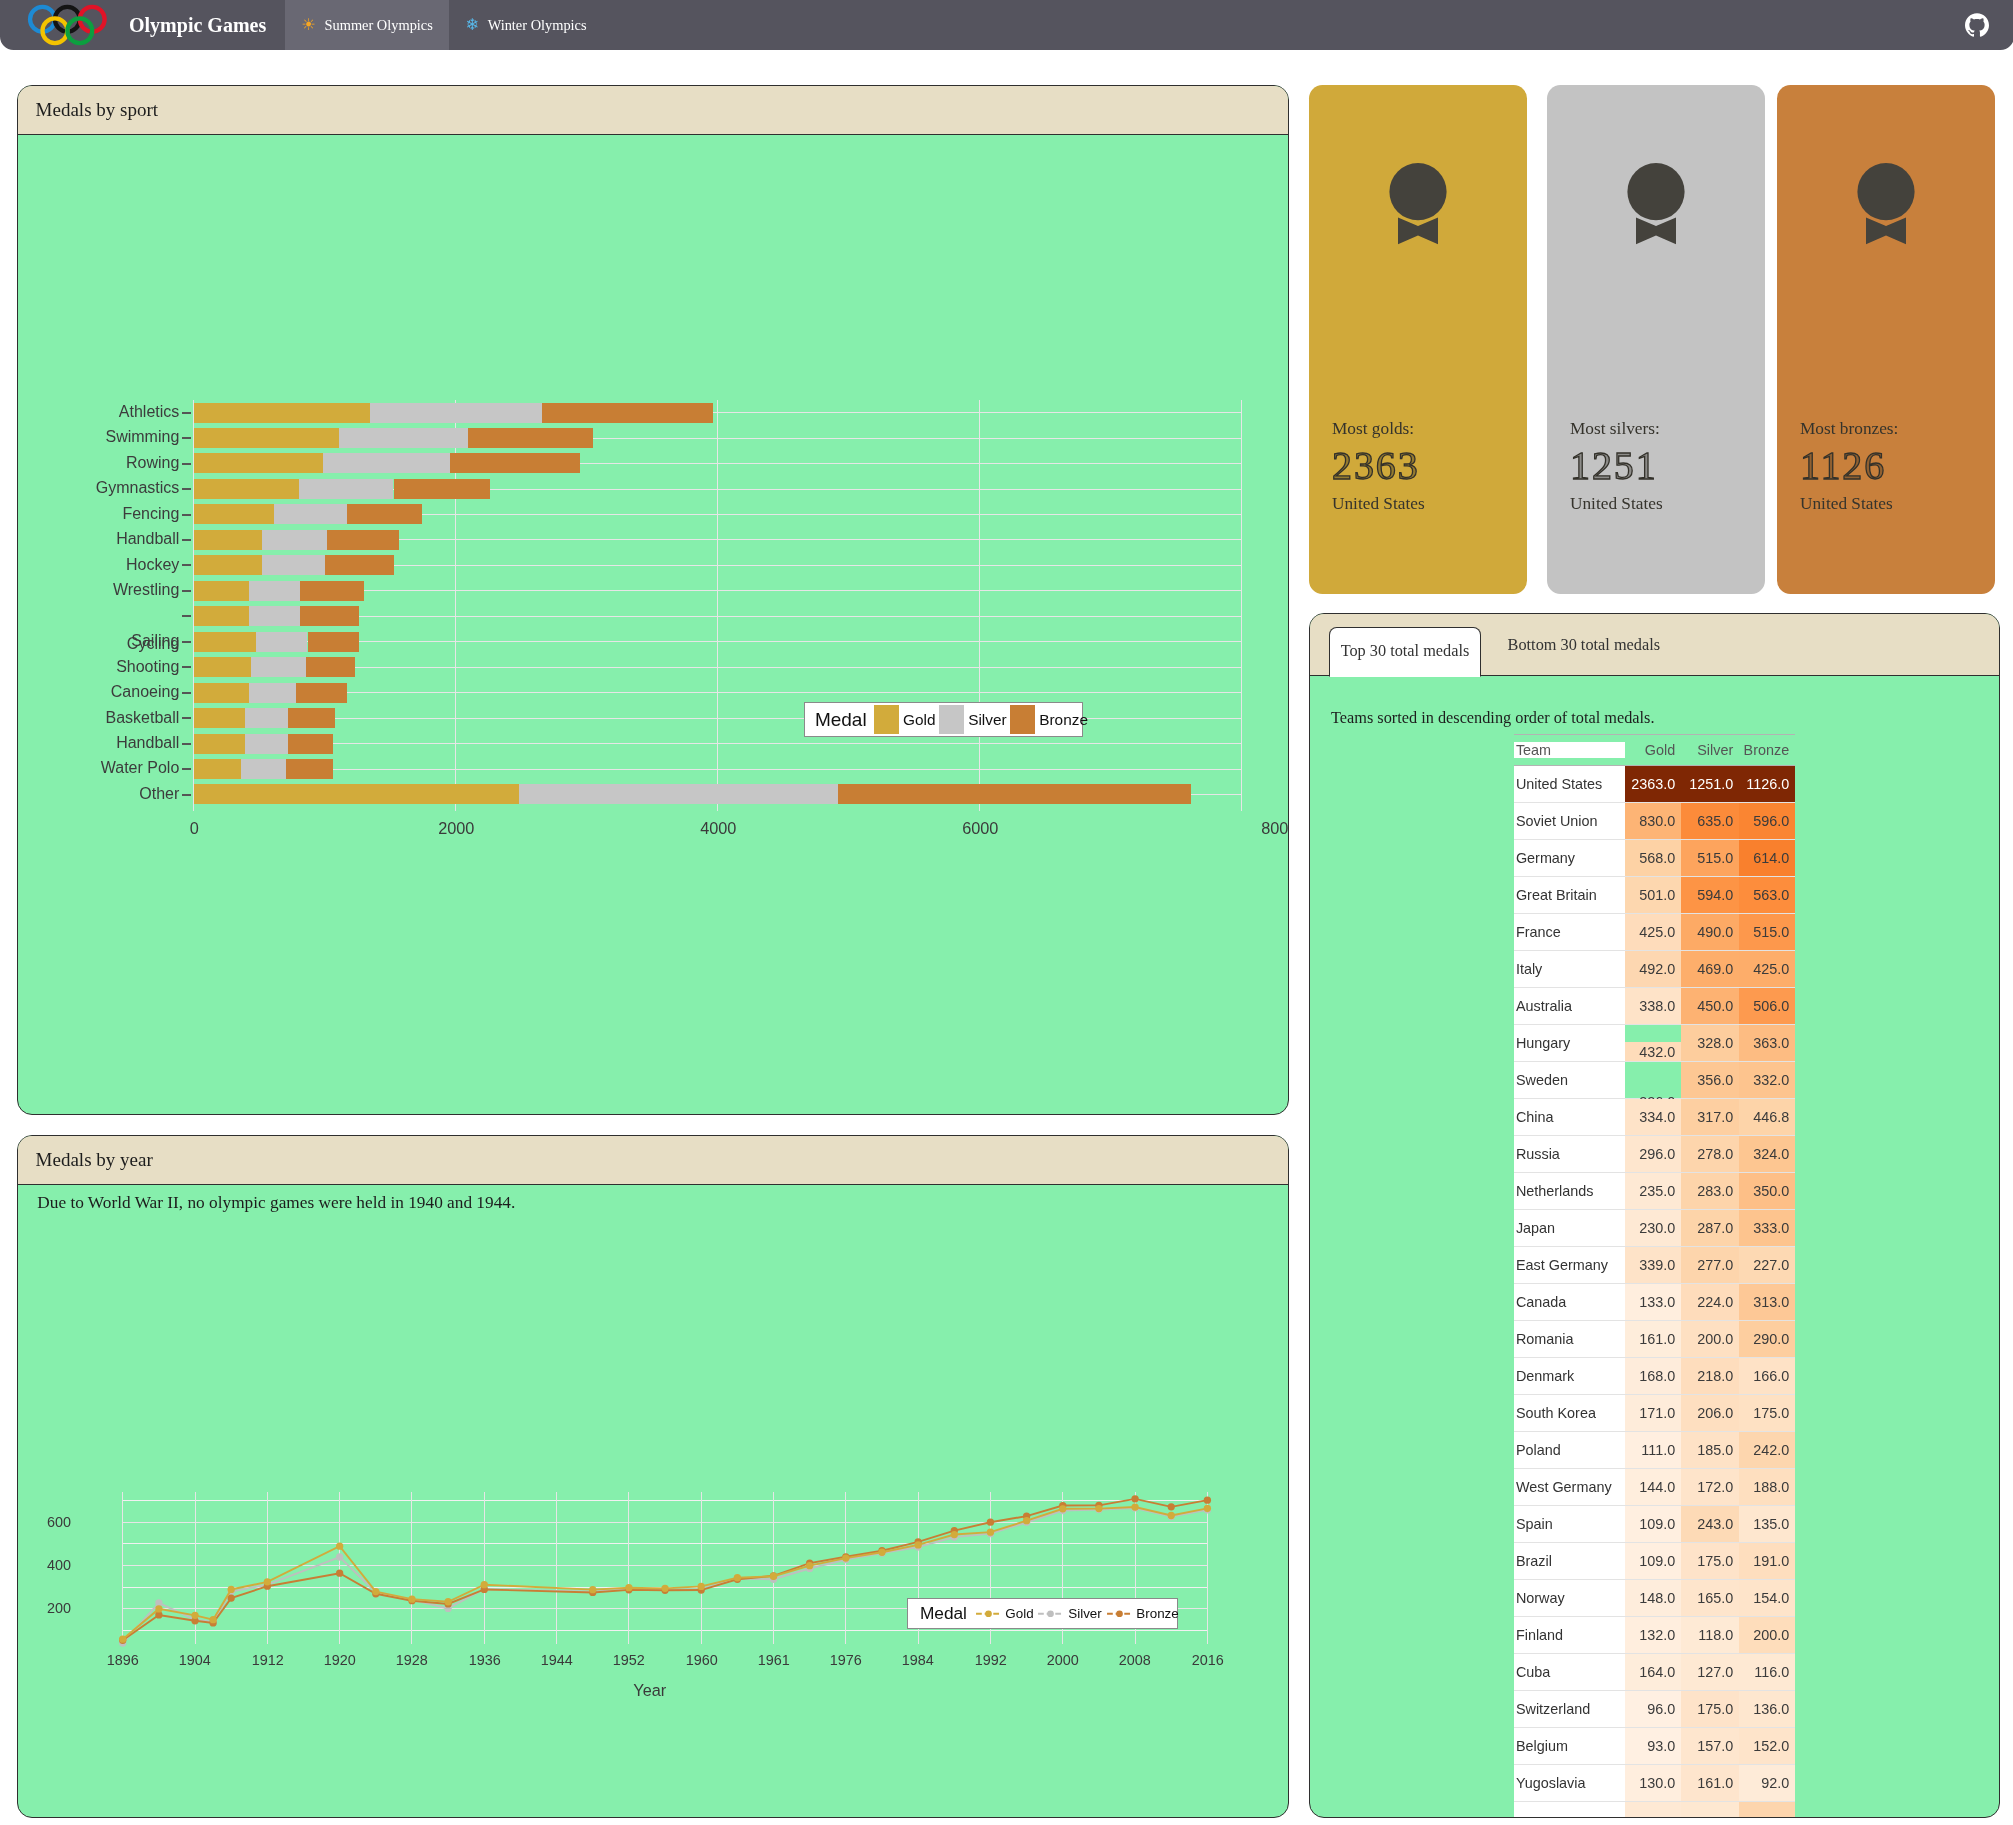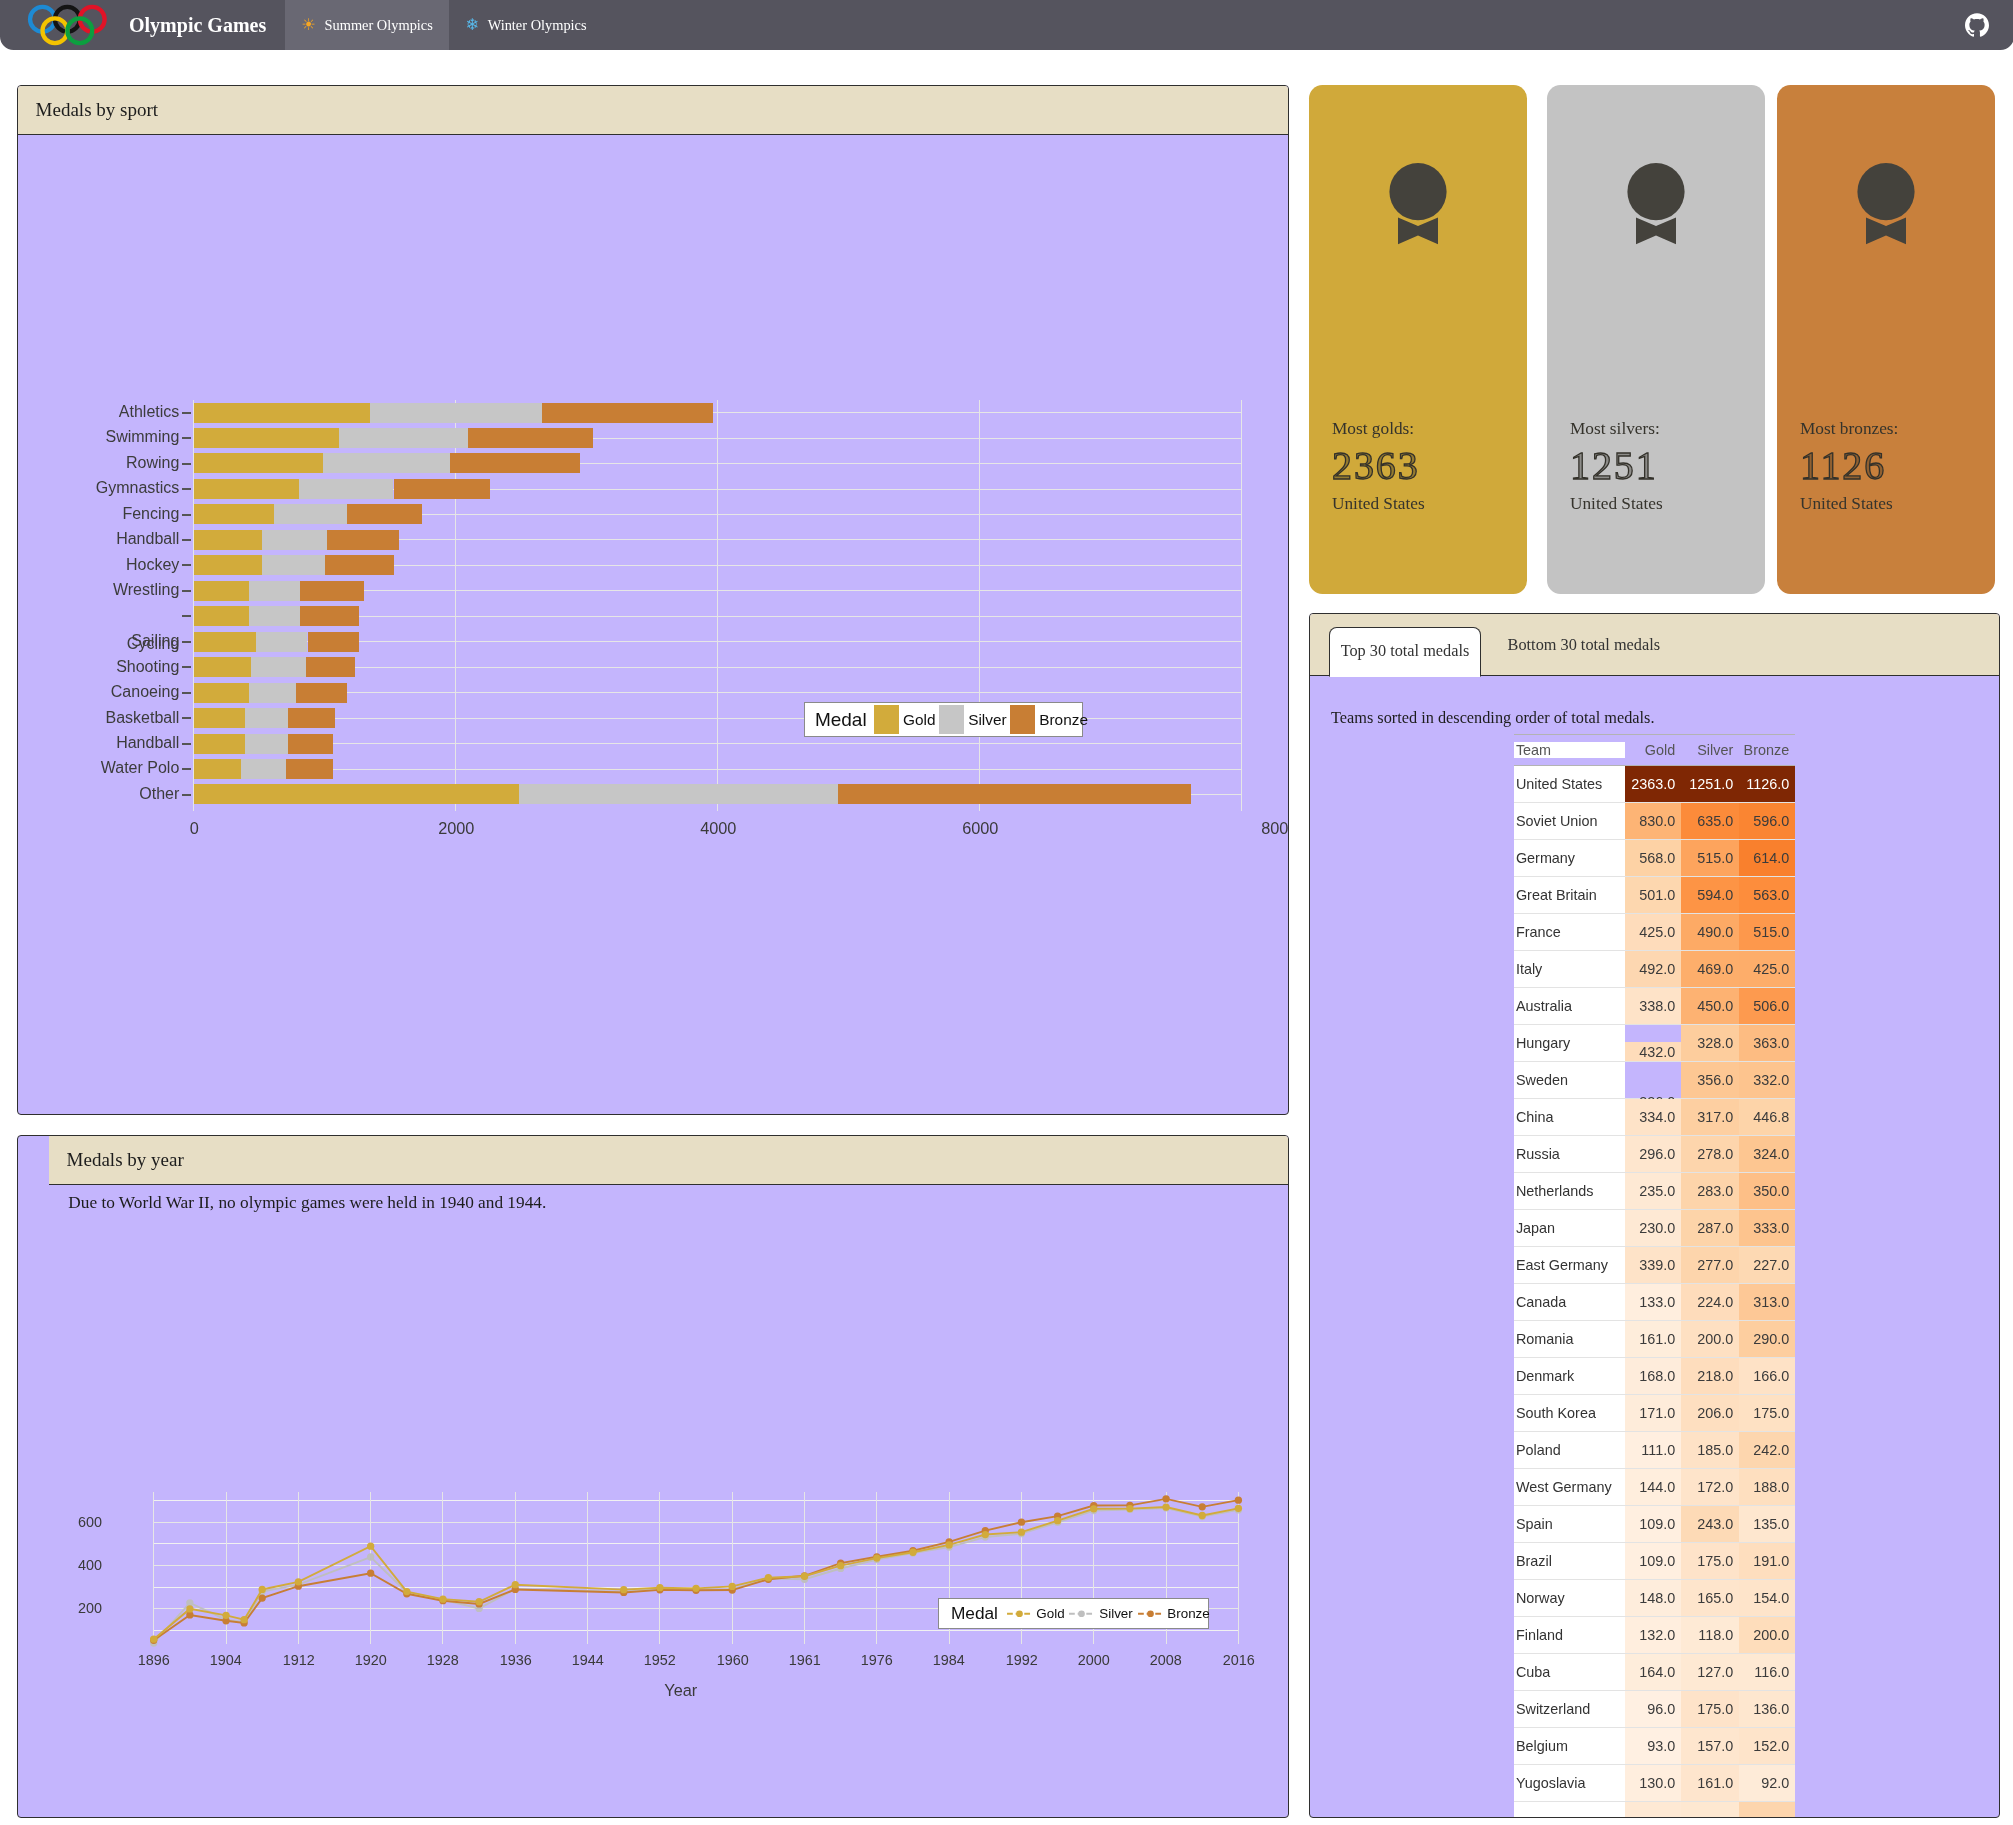--- a/index.html
+++ b/index.html
@@ -9,24 +9,24 @@
   #navbar{position:absolute;left:0;top:0;width:2014px;height:50px;background:#55545e;border-radius:0 0 13.4px 13.4px;}
   #rings{position:absolute;left:27px;top:3.8px;}
   #nav-title{position:absolute;left:129px;top:0;height:50px;line-height:50px;color:#fff;font-size:20px;font-weight:bold;}
   #nav-tabs{position:absolute;left:285px;top:0;height:50px;display:flex;}
   .nav-tab{height:50px;display:flex;align-items:center;gap:8.6px;padding:0 16.3px;color:#fff;font-size:14.4px;cursor:pointer;}
   .nav-tab.active{background:#696873;}
   .sun-glyph{color:#f5a623;font-size:16.3px;}
   .snow-glyph{color:#58b7e8;font-size:16.3px;}
   #gh{position:absolute;right:25px;top:12.5px;width:24px;height:24px;}
   
-  .panel{position:absolute;background:#c4b5fd;border:1.9px solid #2f2f2f;border-radius:4px;overflow:hidden;box-sizing:border-box;}
+  .panel{position:absolute;background:#86efac;border:1.9px solid #2f2f2f;border-radius:15px;overflow:hidden;box-sizing:border-box;}
   .panel-header{height:48px;background:#e7dec5;border-bottom:1.9px solid #2f2f2f;line-height:48px;padding-left:17.3px;font-size:19px;color:#1d1d1d;}
   #sport-panel{left:17.3px;top:85px;width:1272px;height:1030px;}
-  #year-panel{left:17.3px;top:1135px;width:1272px;height:683px;padding-left:31px;}
+  #year-panel{left:17.3px;top:1135px;width:1272px;height:683px;}
   #table-panel{left:1309px;top:613px;width:691px;height:1205px;}
   .chart-body{position:relative;width:100%;}
   #barchart{height:978px;}
   #linechart-body{height:631px;}
   #ynote{position:absolute;left:19px;top:7.7px;font-size:17.3px;color:#1d1d1d;}
   
   .card{position:absolute;top:85px;width:218px;height:509px;border-radius:13.4px;color:#35332c;}
   #card-gold{left:1309px;background:#d0a93a;}
   #card-silver{left:1547px;background:#c3c3c3;}
   #card-bronze{left:1777px;background:#c8803c;}

